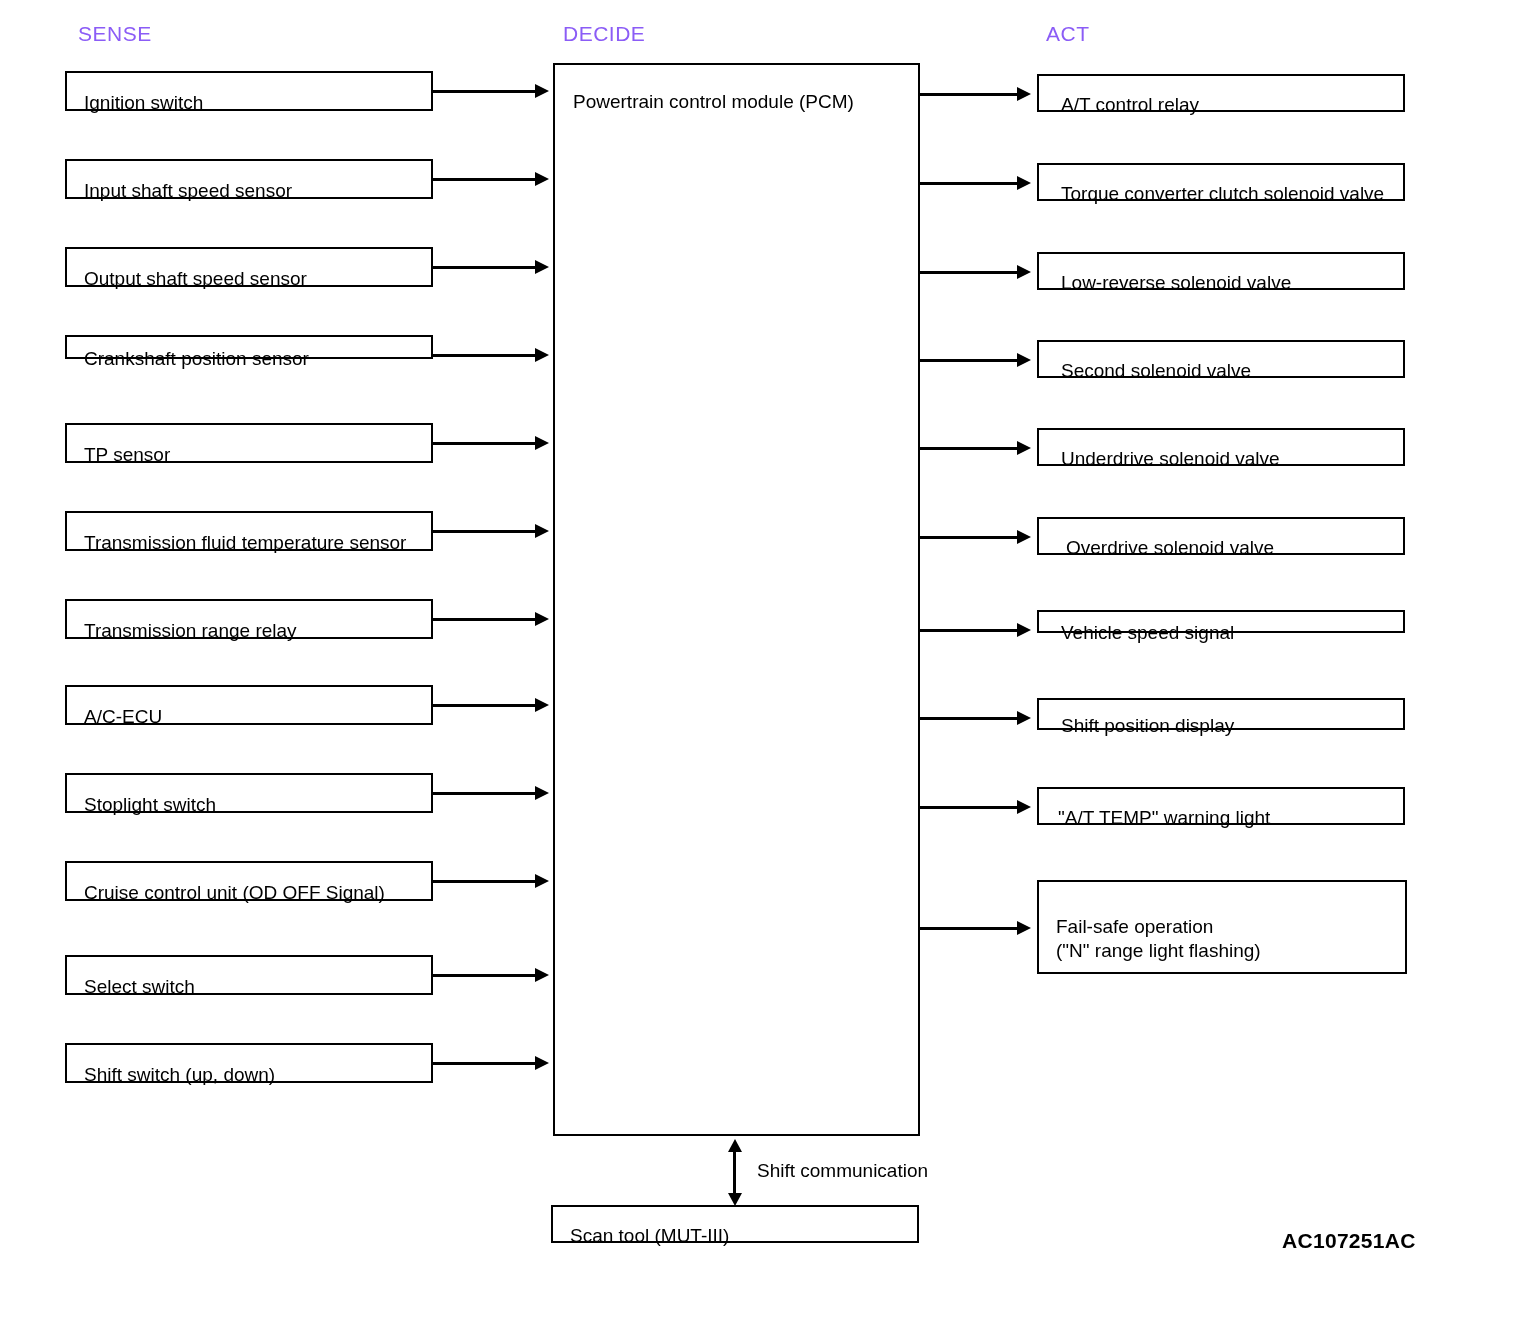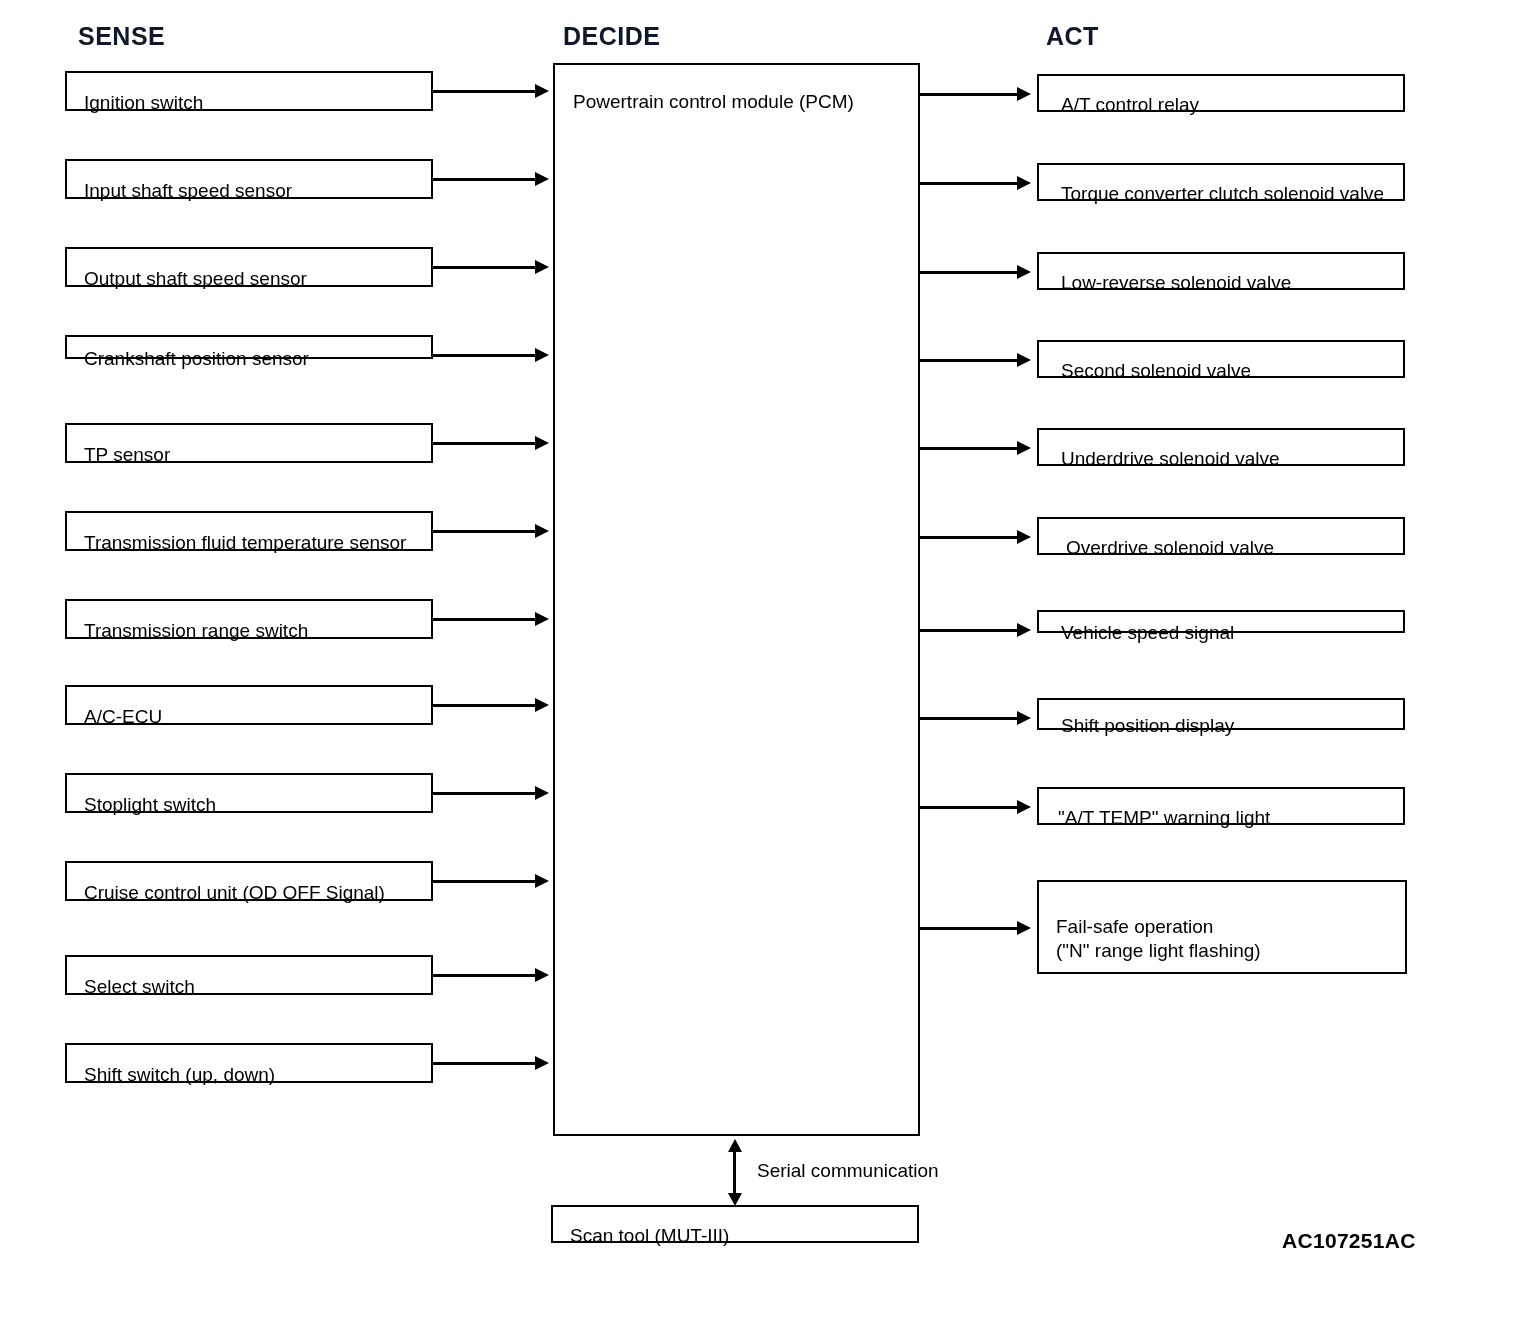--- a/index.html
+++ b/index.html
@@ -10,23 +10,23 @@
   #canvas {
     position: relative;
     width: 1536px;
     height: 1340px;
     background: #ffffff;
     font-family: "Liberation Sans", sans-serif;
     overflow: hidden;
   }
   .col-header {
     position: absolute;
-    font-size: 25px;
-    font-weight: bold;
-    color: #0f172a;
+    font-size: 21px;
+    font-weight: normal;
+    color: #8b5cf6;
     letter-spacing: 0.5px;
     white-space: nowrap;
   }
   .node-box {
     position: absolute;
     box-sizing: border-box;
     border: 2.5px solid #000000;
     background: #ffffff;
     display: flex;
     align-items: center;
@@ -131,21 +131,21 @@
   <div class="node-box" style="left:65px; top:335px; width:368px; height:24px;">
     <span class="label">Crankshaft position sensor</span>
   </div>
   <div class="node-box" style="left:65px; top:423px; width:368px; height:40px;">
     <span class="label">TP sensor</span>
   </div>
   <div class="node-box pad-small" style="left:65px; top:511px; width:368px; height:40px;">
     <span class="label">Transmission fluid temperature sensor</span>
   </div>
   <div class="node-box pad-small" style="left:65px; top:599px; width:368px; height:40px;">
-    <span class="label">Transmission range switch</span>
+    <span class="label">Transmission range relay</span>
   </div>
   <div class="node-box" style="left:65px; top:685px; width:368px; height:40px;">
     <span class="label">A/C-ECU</span>
   </div>
   <div class="node-box" style="left:65px; top:773px; width:368px; height:40px;">
     <span class="label">Stoplight switch</span>
   </div>
   <div class="node-box pad-small" style="left:65px; top:861px; width:368px; height:40px;">
     <span class="label">Cruise control unit (OD OFF Signal)</span>
   </div>
@@ -254,21 +254,21 @@
     <span class="label" style="padding-left:19px;">"A/T TEMP" warning light</span>
   </div>
   <div class="node-box multiline" style="left:1037px; top:880px; width:370px; height:94px;">
     <span class="label">Fail-safe operation
 ("N" range light flashing)</span>
   </div>
 
   <div class="arrow-up" style="left:728px; top:1139px;"></div>
   <div class="vline" style="left:733px; top:1146px; height:54px;"></div>
   <div class="arrow-down" style="left:728px; top:1193px;"></div>
-  <div class="free-text" style="left:757px; top:1160px;">Serial communication</div>
+  <div class="free-text" style="left:757px; top:1160px;">Shift communication</div>
 
   <div class="node-box" style="left:551px; top:1205px; width:368px; height:38px;text-align:right;">
     <span class="label">Scan tool (MUT-III)</span>
   </div>
 
   <div class="ref-code" style="left:1282px; top:1229px;">AC107251AC</div>
 
 </div>
 
 </body></html>

